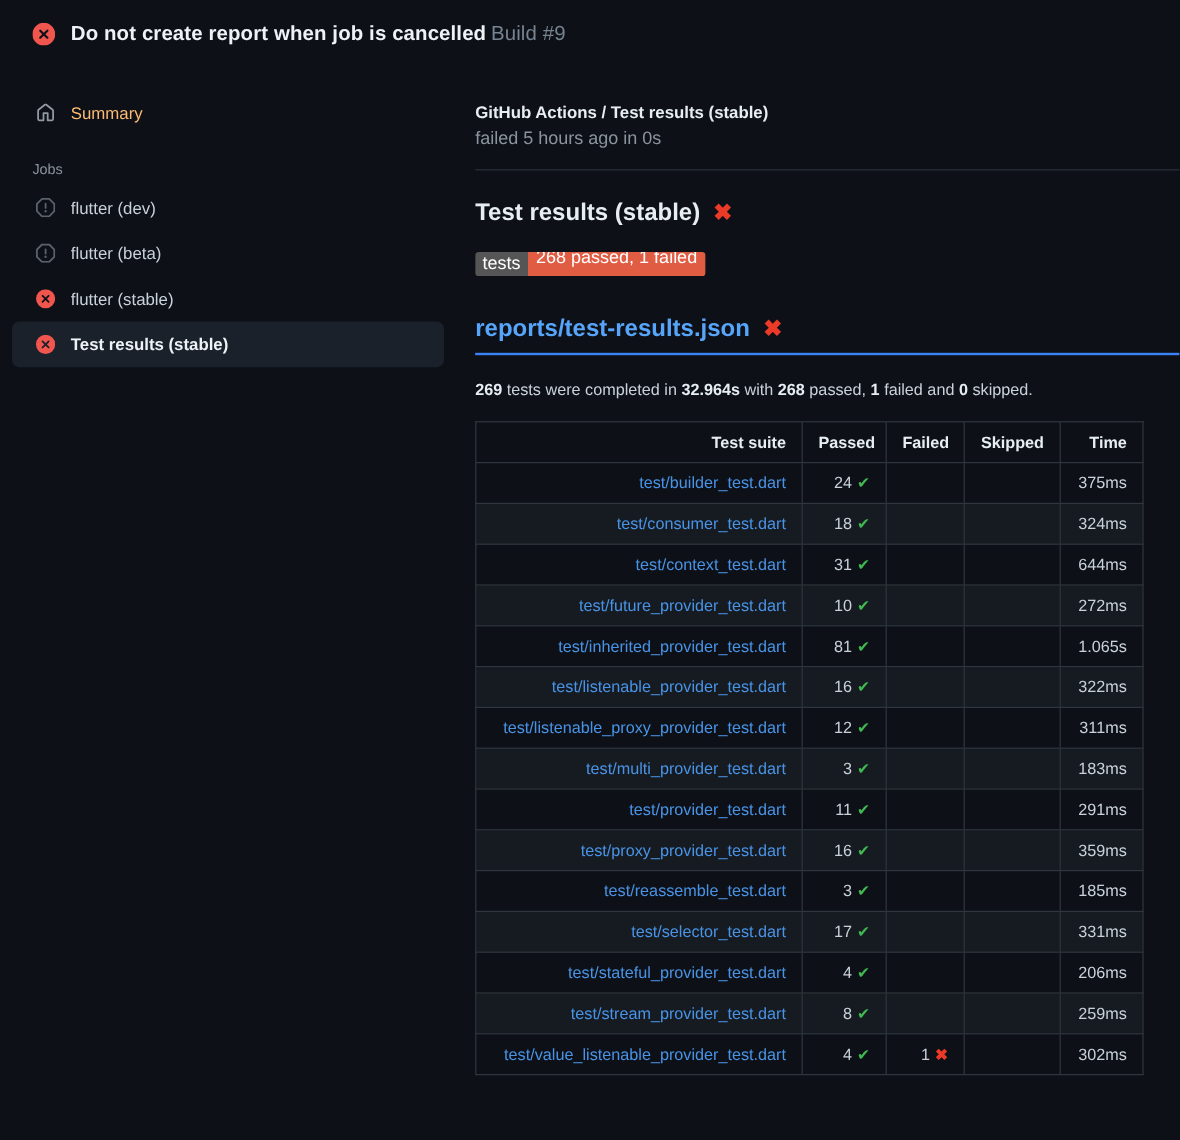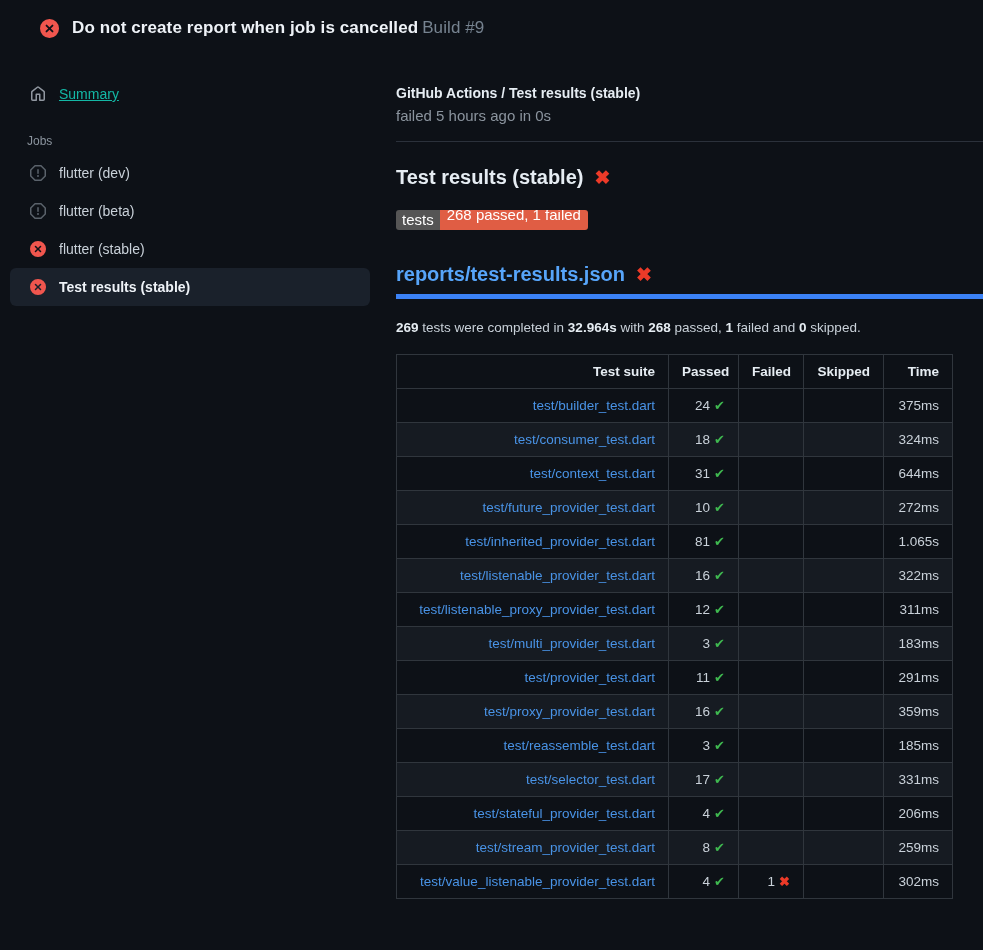--- a/index.html
+++ b/index.html
@@ -6,30 +6,30 @@
   html, body { width: 983px; height: 950px; overflow: hidden; }
   body {
     background: #0d1117;
     color: #c9d1d9;
     font-family: "Liberation Sans", sans-serif;
     font-size: 13.5px;
   }
   
   .topbar {
     display: flex; align-items: flex-end;
-    padding: 18px 0 14px 40px; gap: 13px;
+    padding: 18px 0 14px 27px; gap: 13px;
   }
   .topbar h1 { font-size: 17px; font-weight: 700; color: #eef2f7; letter-spacing: .1px; }
   .topbar .build-no { color: #768390; font-weight: 400; margin-left: 4px; }
   
   .layout { display: flex; align-items: flex-start; }
   .sidebar { width: 380px; flex: 0 0 380px; padding-top: 24px; }
   .summary-item {
     display: flex; align-items: flex-end; gap: 13px;
-    padding: 10px 0 10px 30px; font-size: 14px; color: #14b8a6; cursor: pointer; text-decoration: underline;
+    padding: 10px 0 10px 30px; font-size: 14px; color: #fdba74; cursor: pointer;
   }
   .jobs-label { color: #8b949e; font-size: 12px; padding: 22px 0 6px 27px; }
   .job-item {
     display: flex; align-items: center; gap: 13px;
     margin: 0 10px; padding: 11px 0 11px 20px;
     font-size: 14px; color: #c9d1d9; border-radius: 6px; cursor: pointer;
   }
   .job-item.selected { background: #1a212b; font-weight: 700; color: #eef2f7; }
   .icon16 { width: 16px; height: 16px; flex: 0 0 16px; display: inline-block; }
   
@@ -39,21 +39,21 @@
   .divider { border: none; border-top: 1px solid #2b313b; margin-top: 17px; }
   .section-title { font-size: 20px; font-weight: 700; color: #e6edf3; margin-top: 24px; display:flex; align-items:center; }
   .x-mark { color: #ec3a28; font-size: 19px; font-weight: 700; margin-left: 11px; line-height: 1; }
   
   .badge { display: inline-flex; margin-top: 21px; border-radius: 3px; overflow: hidden;
            font-size: 15px; line-height: 20px; height: 20px; color: #fff; align-items: flex-end; }
   .badge-left  { background: #555555; padding: 0 6px; }
   .badge-right { background: #e05d44; padding: 5px 7px; }
   
   .report-title { font-size: 20px; font-weight: 700; margin-top: 33px;
-                  padding-bottom: 8px; border-bottom: 5px solid #3b82f6;
+                  padding-bottom: 8px; border-bottom: 2px solid #3b82f6;
                   display: flex; align-items: center; }
   .report-title a { color: #57a5fa; text-decoration: none; cursor: pointer; }
   .summary-line { margin-top: 21px; color: #c9d1d9; }
   .summary-line strong { color: #e6edf3; font-weight: 700; }
   
   table { border-collapse: collapse; margin-top: 19px; table-layout: fixed; width: 556px; }
   th, td { border: 1px solid #30363d; padding: 8px 13px 9px; height: 34px;
            font-size: 13.5px; white-space: nowrap; overflow: hidden; }
   th { color: #e6edf3; font-weight: 700; }
   td { color: #c9d1d9; }

